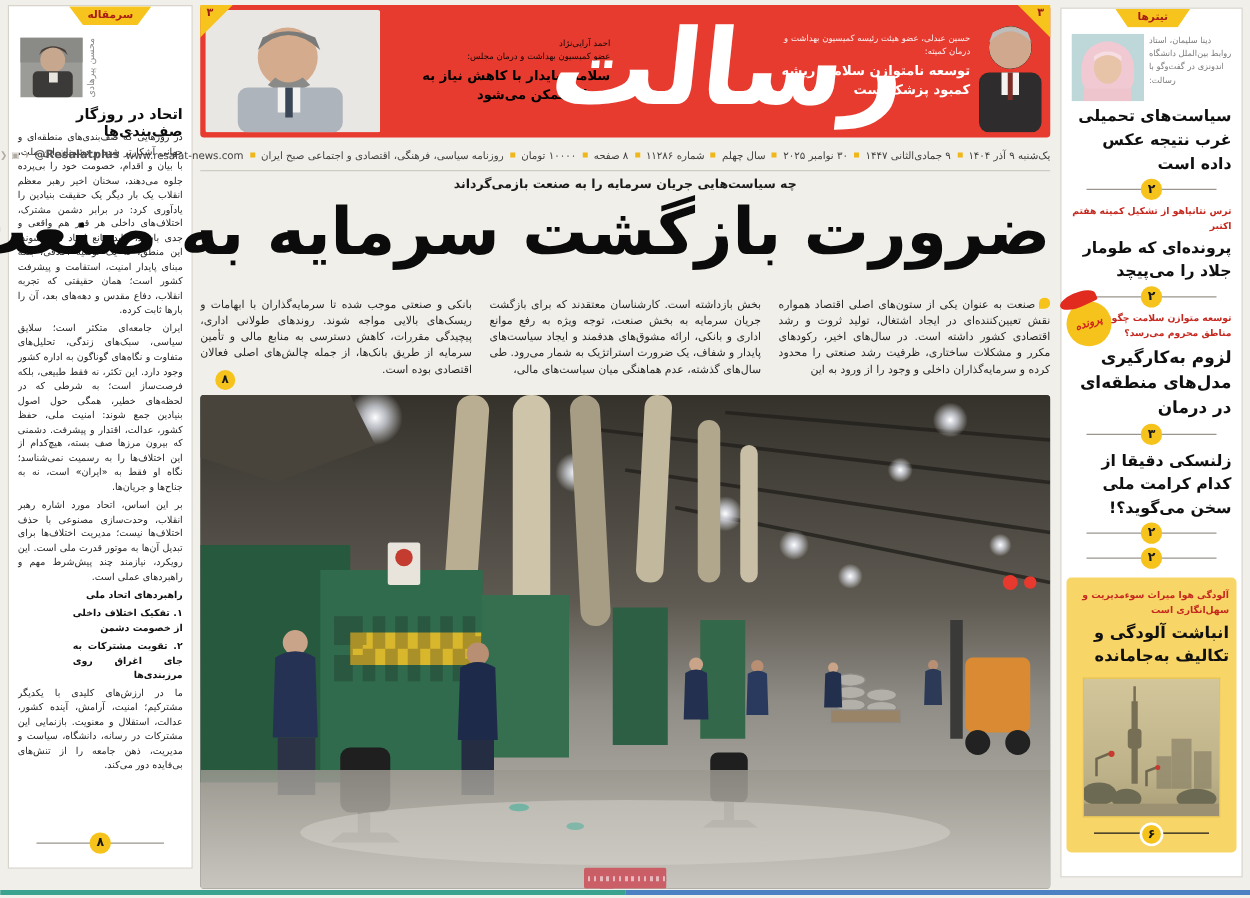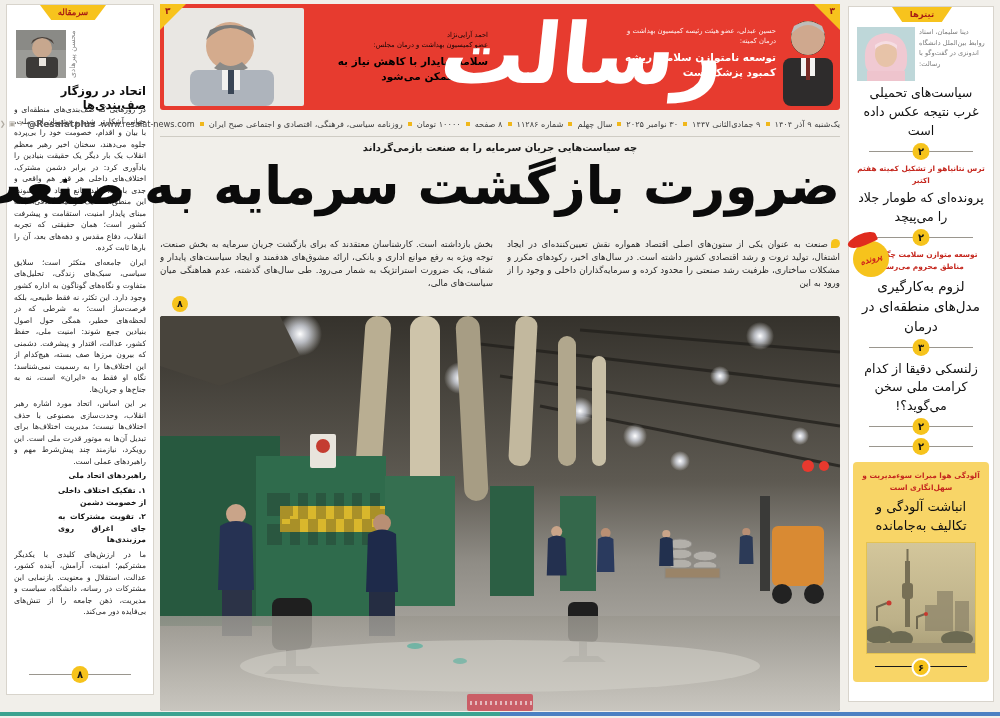--- a/index.html
+++ b/index.html
@@ -81,22 +81,22 @@
                background:#cb5660; border-radius:2px; opacity:.92;
                background-image:repeating-linear-gradient(90deg,#cb5660 0 3px,#e8b9bd 3px 5px);
                background-size:100% 4px; background-position:center; background-repeat:no-repeat; }
   #watermark::after { content:""; position:absolute; left:12px; top:16px; border:6px solid transparent;
                       border-top-color:#cb5660; }
 
   
   #sidebar { left:848px; top:6px; width:146px; height:696px; }
   #sb-content { padding:20px 8px 0 8px; }
   .sb-kicker-gray { font-size:6.6px; color:#7c7c7c; line-height:1.6; text-align:left; }
-  .sb-kicker-red { font-size:7.4px; color:#c5281f; font-weight:bold; text-align:center; line-height:1.6; }
-  .sb-title { font-size:12.6px; font-weight:normal; color:#101010; text-align:center; line-height:1.5; margin-top:3px; }
+  .sb-kicker-red { font-size:7.4px; color:#c5281f; font-weight:bold; text-align:right; line-height:1.6; }
+  .sb-title { font-size:12.6px; font-weight:bold; color:#101010; line-height:1.5; margin-top:3px; }
   .sb-row { display:flex; gap:4px; align-items:flex-start; }
   #sb-photo1 { flex:none; width:58px; height:54px; }
   .case-badge { position:absolute; left:-4px; top:-8px; width:36px; height:36px; border-radius:50%;
                 background:#f6c31c; z-index:6; }
   .case-badge span { position:absolute; inset:0; text-align:center; line-height:36px; color:#cf241a;
                      font-size:8.5px; font-weight:bold; font-style:italic; transform:rotate(-18deg); }
   .case-badge::before { content:""; position:absolute; left:-6px; top:-7px; width:30px; height:12px;
                         background:#e02b1e; border-radius:50% 60% 10% 60%; transform:rotate(-24deg); }
   #pollution { margin:6px 4px 0 4px; background:#f8d567; border-radius:4px; padding:8px 6px 4px 6px; }
   #pollution .sb-title { font-size:13px; }
@@ -106,21 +106,21 @@
 
   
   .bstrip { position:absolute; top:712px; height:4px; }
   #bstrip-l { left:0; width:500px; background:#3aa390; }
   #bstrip-r { left:500px; width:500px; background:#4b80c2; }
 </style>
 </head>
 <body>
 
 <div id="editorial" class="panel">
-  <div class="tab" style="left:33px;width:66px;font-family:Liberation Serif, serif;">سرمقاله</div>
+  <div class="tab" style="left:48px;width:66px;">سرمقاله</div>
   <div id="ed-photo">
     <svg width="50" height="48" viewBox="0 0 50 48">
       <rect width="50" height="48" fill="#9b9b97"></rect>
       <rect x="0" y="0" width="50" height="20" fill="#8a8a86"></rect>
       <circle cx="26" cy="18" r="10" fill="#c7a78e"></circle>
       <path d="M15 14 Q26 2 38 14 L36 10 Q26 4 17 10 Z" fill="#4a3f38"></path>
       <rect x="10" y="27" width="32" height="21" rx="4" fill="#3c3a38"></rect>
       <rect x="23" y="28" width="7" height="8" fill="#e8e4de"></rect>
     </svg>
   </div>
@@ -208,20 +208,21 @@
   </span>
 </div>
 <div id="dateline-rule"></div>
 
 <div id="kicker">چه سیاست‌هایی جریان سرمایه را به صنعت بازمی‌گرداند</div>
 <div id="headline">ضرورت بازگشت سرمایه به صنعت</div>
 
 <div id="lead">
   <div class="col"><span class="comment-ic"></span><span>صنعت به عنوان یکی از ستون‌های اصلی اقتصاد همواره نقش تعیین‌کننده‌ای در ایجاد اشتغال، تولید ثروت و رشد اقتصادی کشور داشته است. در سال‌های اخیر، رکودهای مکرر و مشکلات ساختاری، ظرفیت رشد صنعتی را محدود کرده و سرمایه‌گذاران داخلی و وجود را از ورود به این</span></div>
   <div class="col"><span>بخش بازداشته است. کارشناسان معتقدند که برای بازگشت جریان سرمایه به بخش صنعت، توجه ویژه به رفع موانع اداری و بانکی، ارائه مشوق‌های هدفمند و ایجاد سیاست‌های پایدار و شفاف، یک ضرورت استراتژیک به شمار می‌رود. طی سال‌های گذشته، عدم هماهنگی میان سیاست‌های مالی،</span></div>
+  <div class="col"><span>بانکی و صنعتی موجب شده تا سرمایه‌گذاران با ابهامات و ریسک‌های بالایی مواجه شوند. روندهای طولانی اداری، پیچیدگی مقررات، کاهش دسترسی به منابع مالی و تأمین سرمایه از طریق بانک‌ها، از جمله چالش‌های اصلی فعالان اقتصادی بوده است.</span></div>
 </div>
 <div id="lead-badge">۸</div>
 
 <div id="main-photo">
   <svg width="680" height="395" viewBox="0 0 680 395" preserveAspectRatio="none">
     <defs>
       <linearGradient id="bgg" x1="0" y1="0" x2="0" y2="1">
         <stop offset="0" stop-color="#35322c"></stop>
           <stop offset="0.42" stop-color="#5e5a52"></stop>
         <stop offset="0.62" stop-color="#8f8c85"></stop>

